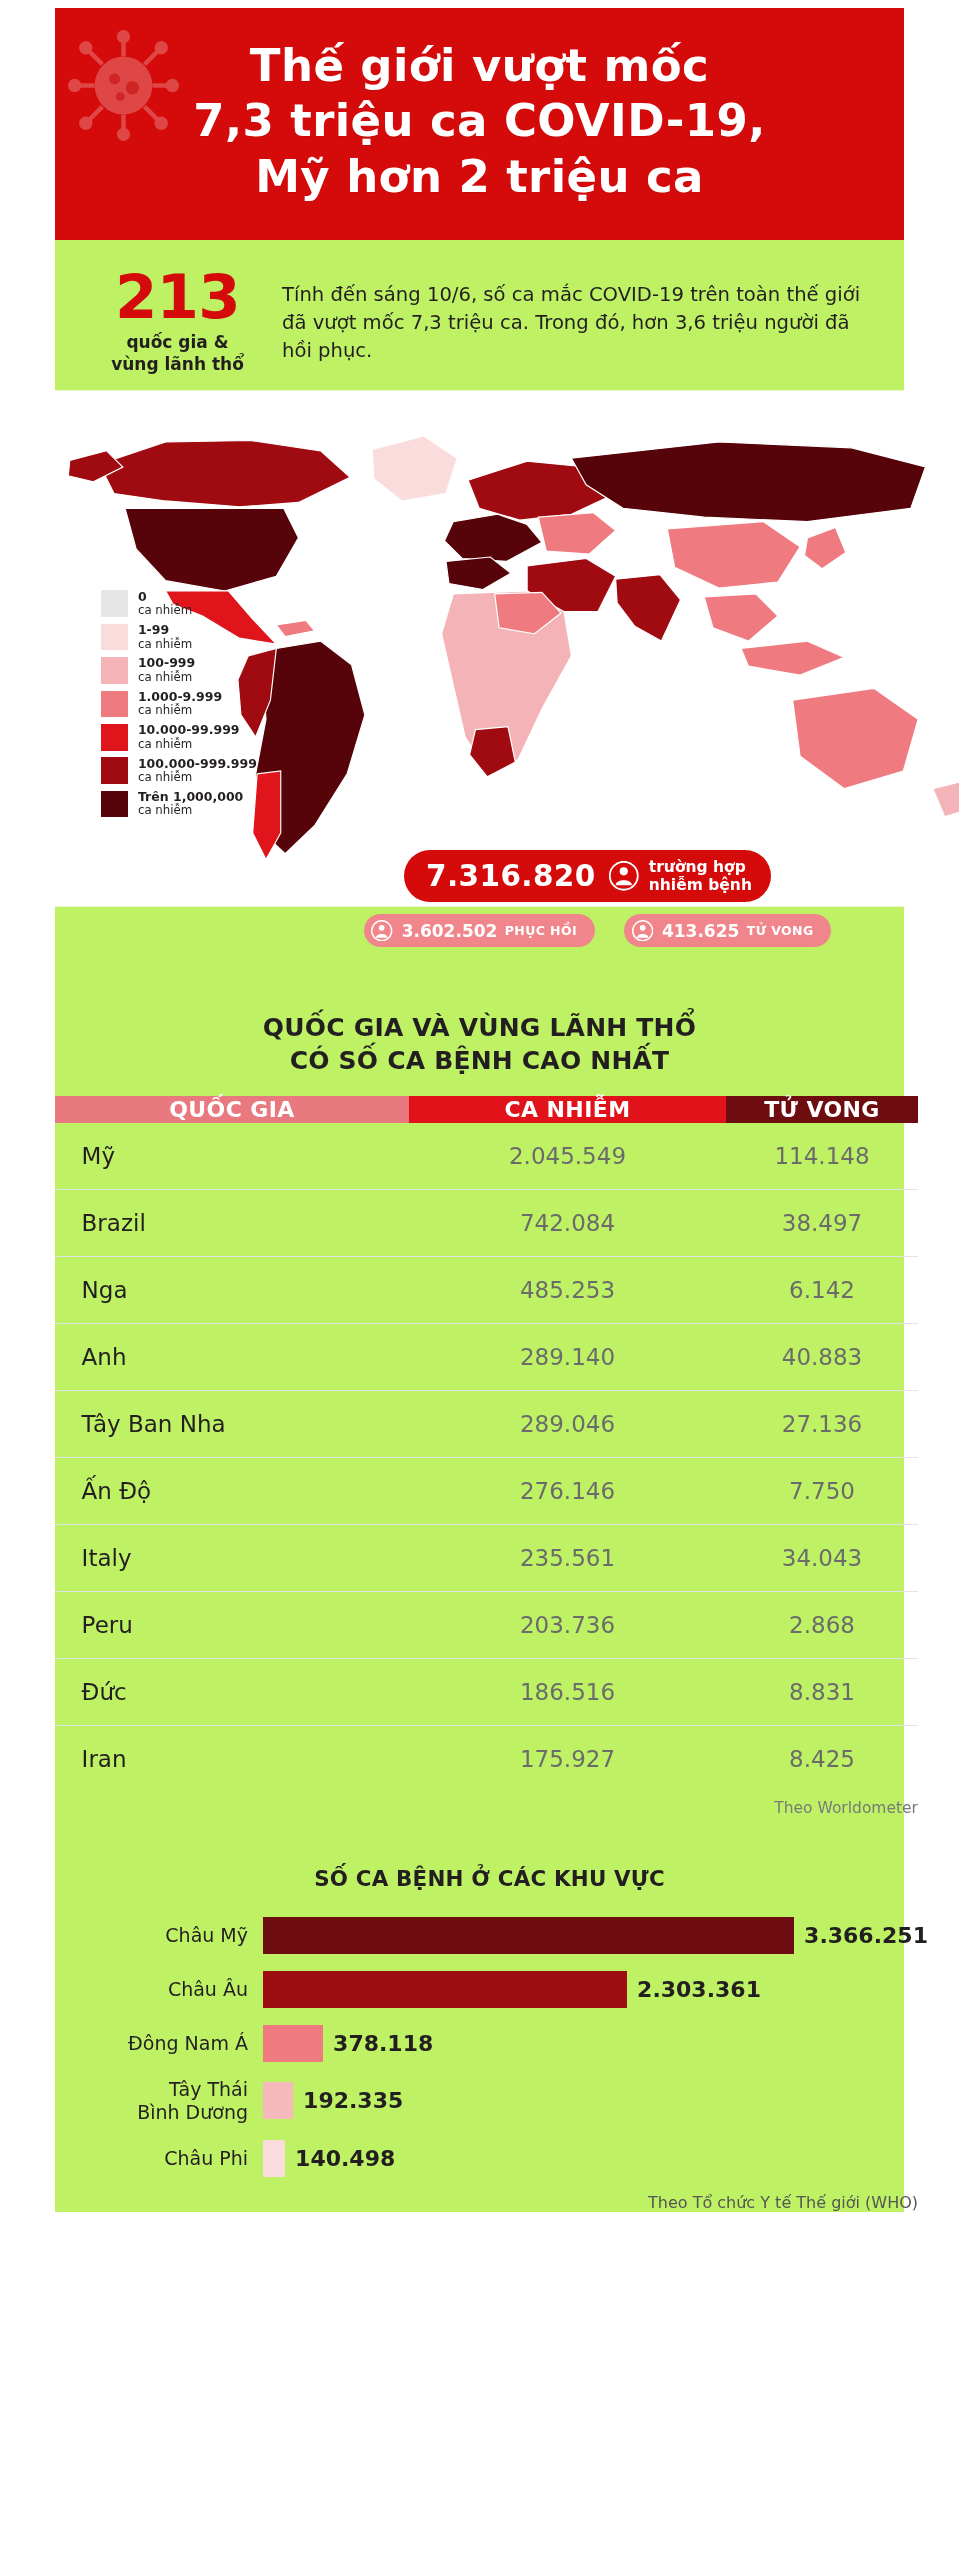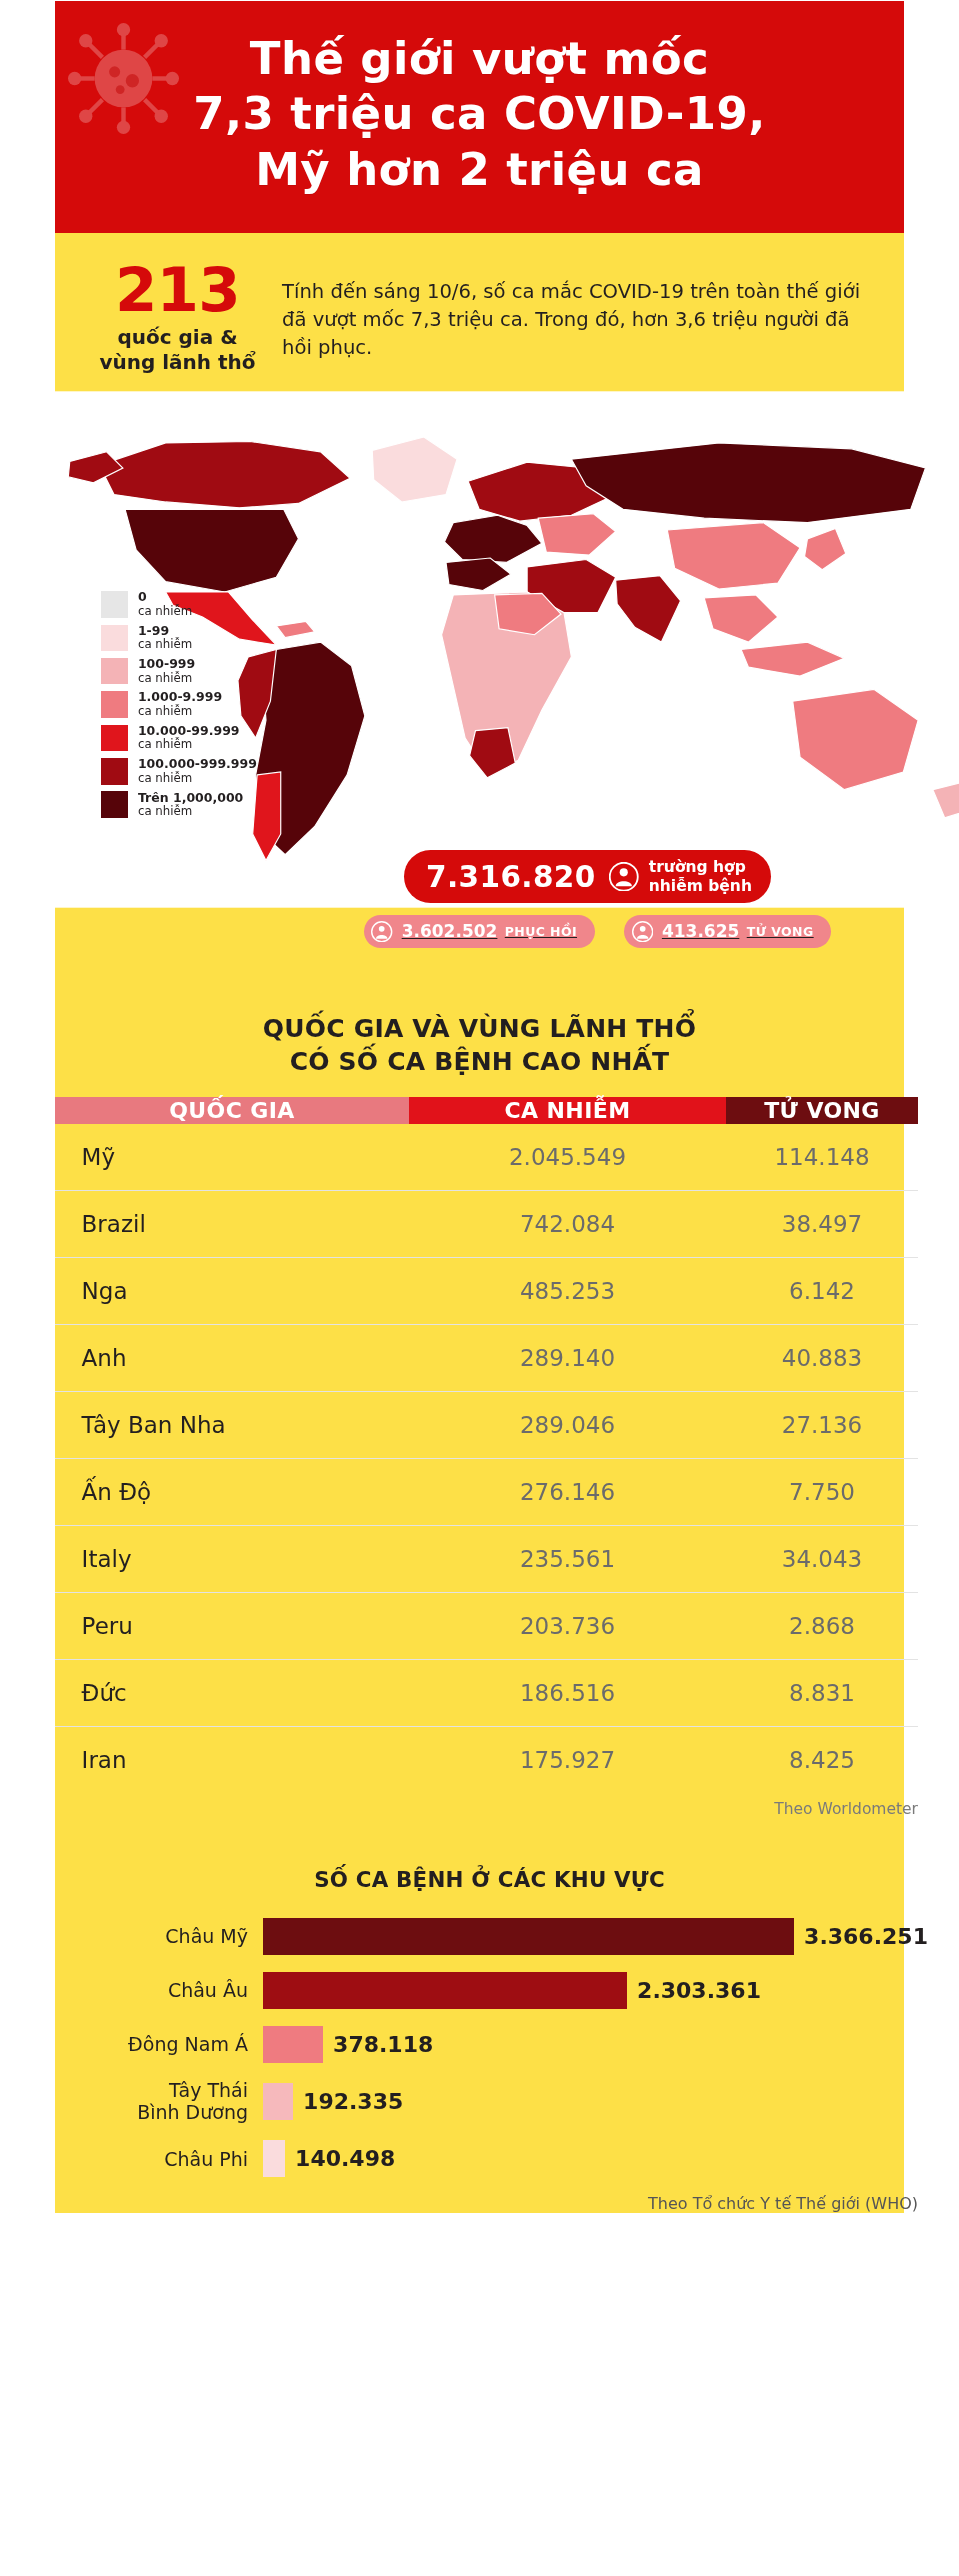--- a/index.html
+++ b/index.html
@@ -9,22 +9,22 @@
     background: #ffffff;
   }
   body {
     width: 959px;
     font-family: "DejaVu Sans", "Liberation Sans", sans-serif;
     color: #231f20;
     -webkit-font-smoothing: antialiased;
   }
   .page {
     width: 849px;
-    margin: 1px auto;
-    background: #fde047;
+    margin: 8px auto;
+    background: #bef264;
     position: relative;
   }
 
   
   .header {
     background: #d50a0a;
     color: #fff;
     padding: 29.5px 37px 35px 37px;
     position: relative;
     overflow: hidden;
@@ -64,21 +64,21 @@
   }
   .big-number {
     color: #d50a0a;
     font-size: 61px;
     font-weight: bold;
     line-height: 0.95;
     letter-spacing: -0.7px;
   }
   .big-number-caption {
     font-weight: bold;
-    font-size: 20px;
+    font-size: 17px;
     line-height: 1.28;
     color: #231f20;
     margin-top: 5.9px;
   }
   .intro-text {
     flex: 1 1 auto;
     font-size: 19.6px;
     line-height: 1.42;
     color: #231f20;
     padding-top: 4.4px;
@@ -152,21 +152,20 @@
   .stat-main-label {
     font-size: 15.5px;
     font-weight: bold;
     line-height: 1.18;
   }
   .stat-row {
     display: flex;
     gap: 29.5px;
     margin-top: 11.8px;
     margin-left: 43px;
-    text-decoration: underline;
   }
   .stat-pill {
     display: inline-flex;
     align-items: center;
     background: #f0868b;
     border-radius: 22px;
     padding: 5.9px 17.7px 5.9px 7.4px;
     color: #fff;
   }
   .stat-pill-icon {

